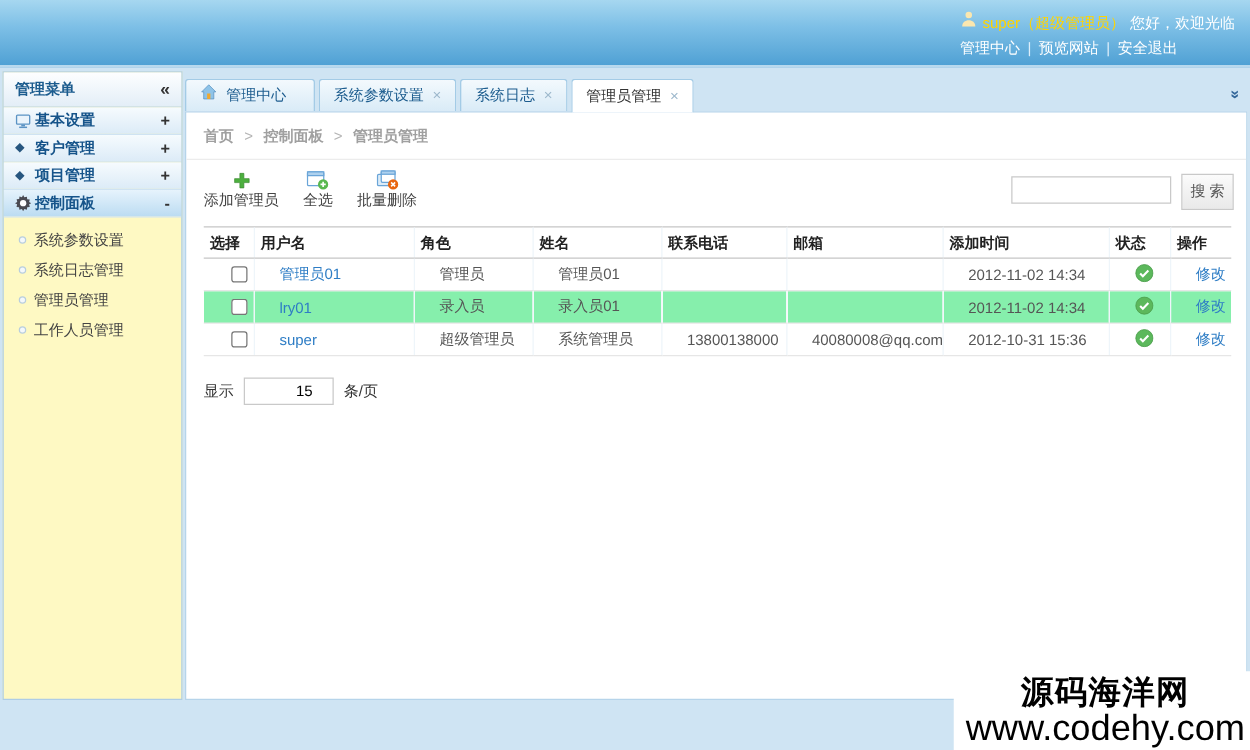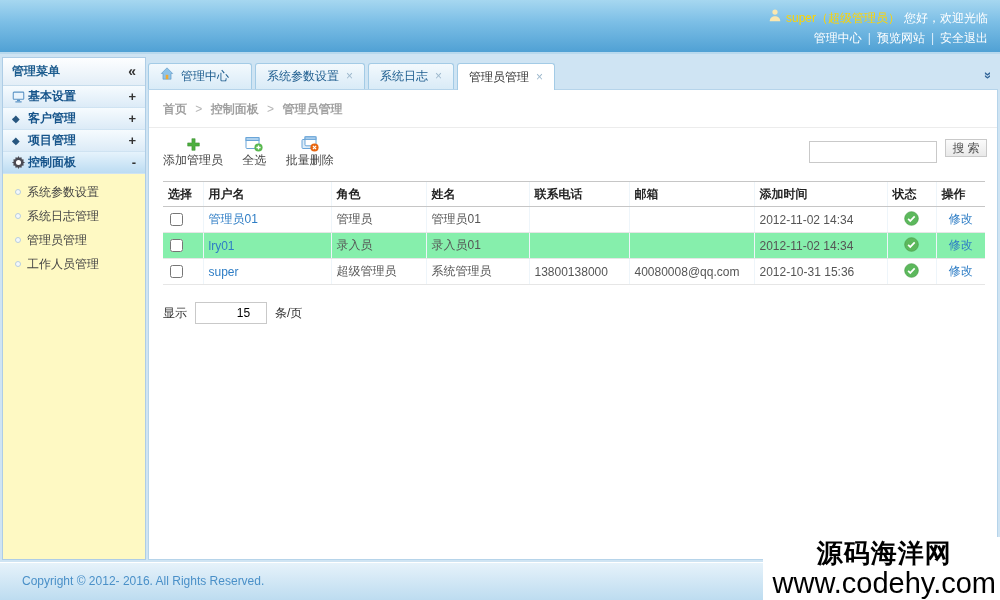--- a/index.html
+++ b/index.html
@@ -6,21 +6,21 @@
   html,body { width:1000px; height:600px; }
   body { font-family:"Liberation Sans","DejaVu Sans",sans-serif; font-size:12px; }
   .page { position:relative; width:1000px; height:600px; background:#cfe4f3; overflow:hidden; }
 
   
   .header { position:absolute; top:0; left:0; right:0; height:54px;
     background:linear-gradient(180deg,#a6d7f0 0%,#7dbfe6 40%,#4d9fd3 100%); }
   .header::after { content:""; position:absolute; left:0; right:0; bottom:0; height:2px; background:rgba(255,255,255,.6); }
   .app-title { position:absolute; left:8px; top:8px; font-size:26px; font-weight:bold;
     color:rgba(255,255,255,.5); letter-spacing:2px; text-shadow:0 1px 1px rgba(60,130,180,.35); }
-  .header-right { position:absolute; right:12px; top:8px; text-align:right; color:#fff; line-height:20px; }
+  .header-right { position:absolute; right:12px; top:8px; text-align:left; color:#fff; line-height:20px; }
   .header-user { display:flex; align-items:center; justify-content:flex-end; gap:4px; }
   .user-highlight { color:#ffd400; }
   .header-links a { color:#fff; text-decoration:none; }
   .hl-sep { color:#dceefb; margin:0 6px; }
 
   
   .sidebar { position:absolute; left:2px; top:57px; width:144px; bottom:40px;
     background:#fef9c3; border:1px solid #aecde6; }
   .sidebar-header { height:28px; line-height:27px; padding:0 9px;
     background:linear-gradient(#fdfeff,#e3eef7); border-bottom:1px solid #c6dcec;
@@ -55,28 +55,28 @@
   .breadcrumb { padding:11px 14px 9px; color:#a0a0a0; border-bottom:1px solid #ececec; }
   .crumb-sep { margin:0 5px; color:#b5b5b5; }
   .crumb { color:#a0a0a0; cursor:pointer; text-decoration:none;font-weight:bold; }
 
   .toolbar { position:relative; height:50px; padding:6px 14px 0; }
   .tool-btn { display:inline-block; text-align:center; margin-right:16px; vertical-align:top; color:#444; cursor:pointer; }
   .tool-btn .ticon { height:18px; display:flex; align-items:flex-end; justify-content:center; }
   .tool-btn .tlabel { line-height:16px; }
   .search-input { position:absolute; right:60px; top:13px; width:128px; height:22px;
     border:1px solid #c9c9c9; background:#fff; padding:0 4px; font-size:12px; }
-  .search-btn { position:absolute; right:10px; top:11px; width:42px; height:18px;
+  .search-btn { position:absolute; right:10px; top:11px; width:42px; height:29px;
     background:linear-gradient(#fbfbfb,#e9e9e9); border:1px solid #c9c9c9; color:#555;
-    font-size:12px; cursor:pointer; font-family:Liberation Serif, serif; }
+    font-size:12px; cursor:pointer; font-family:Liberation Sans, sans-serif; }
 
   table.grid { width:822px; margin:3px 14px 14px; border-collapse:collapse; table-layout:fixed; }
   .grid th { text-align:left; font-weight:bold; color:#222; height:25px; padding:0 5px;
     border-top:1px solid #c6c6c6; border-bottom:1px solid #c6c6c6; border-left:1px solid #eef5fa; }
-  .grid td { height:26px; padding:0 5px; color:#555; border-bottom:1px solid #e6e6e6; border-left:1px solid #eef5fa;
+  .grid td { height:26px; padding:0 20px; color:#555; border-bottom:1px solid #e6e6e6; border-left:1px solid #eef5fa;
     overflow:hidden; white-space:nowrap; }
   .grid th:first-child, .grid td:first-child { border-left:none; }
   .grid tr.alt td { background:#86efac; }
   .grid a.user-link, .grid a.edit-link { color:#2e7dc5; text-decoration:none; cursor:pointer; }
   .cell-center { text-align:center; }
   .grid input[type=checkbox] { width:13px; height:13px; margin-left:2px; vertical-align:-2px; cursor:pointer; }
 
   .pager { margin:17px 14px 0; color:#333; display:flex; align-items:center; gap:8px; }
   .pager input { width:72px; height:22px; border:1px solid #c9c9c9; text-align:center; font-size:12px;padding-left:25px; }
 
@@ -327,22 +327,19 @@
       </table>
 
       <div class="pager">
         <span>显示</span>
         <input type="text" value="15" style="">
         <span>条/页</span>
       </div>
     </div>
   </div>
 
-  <div class="footer">
-    <span>Copyright © 2012- 2016. All Rights Reserved.</span>
-  </div>
 
   <div class="watermark">
     <div class="wm-line1">源码海洋网</div>
     <div class="wm-line2">www.codehy.com</div>
   </div>
 
 </div>
 
 </body></html>

